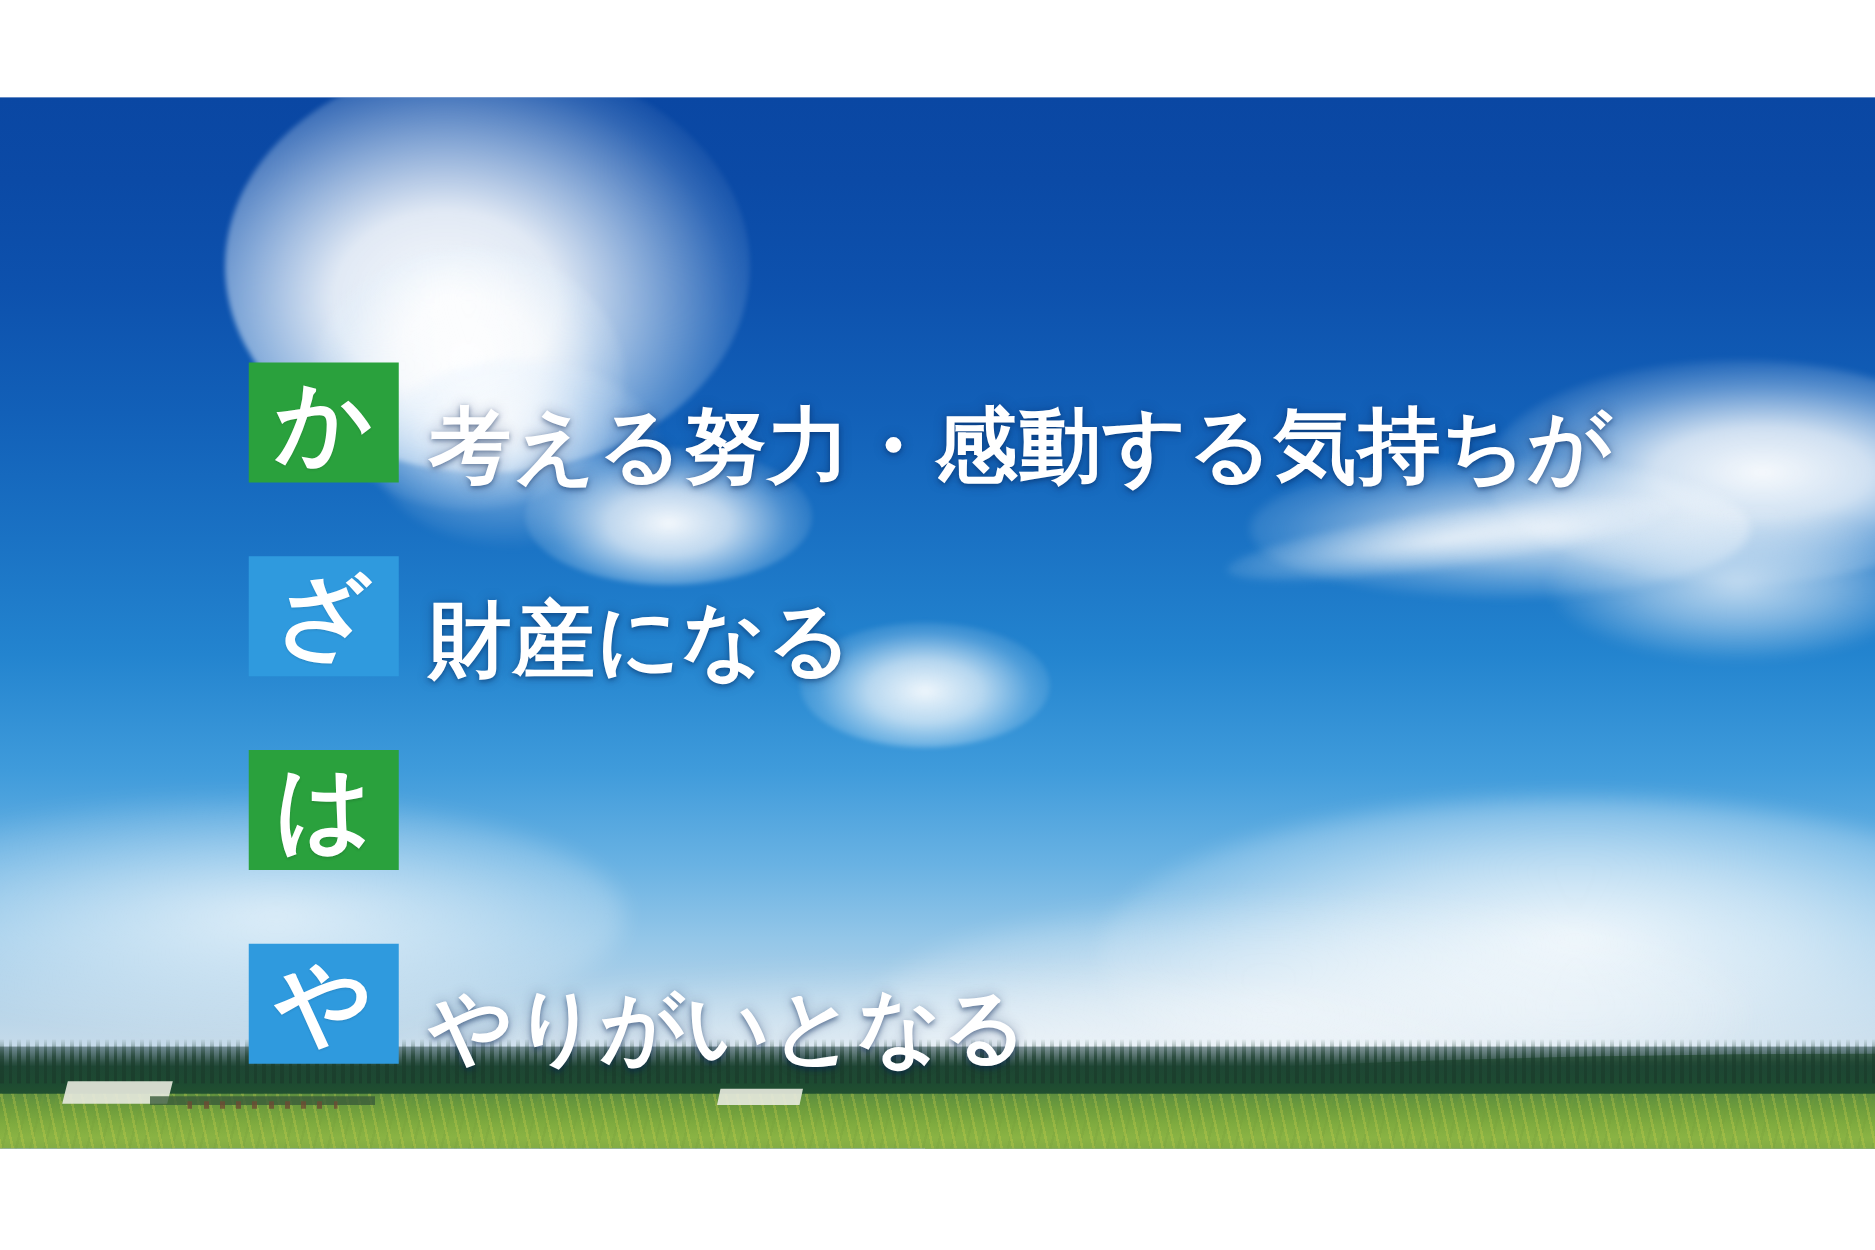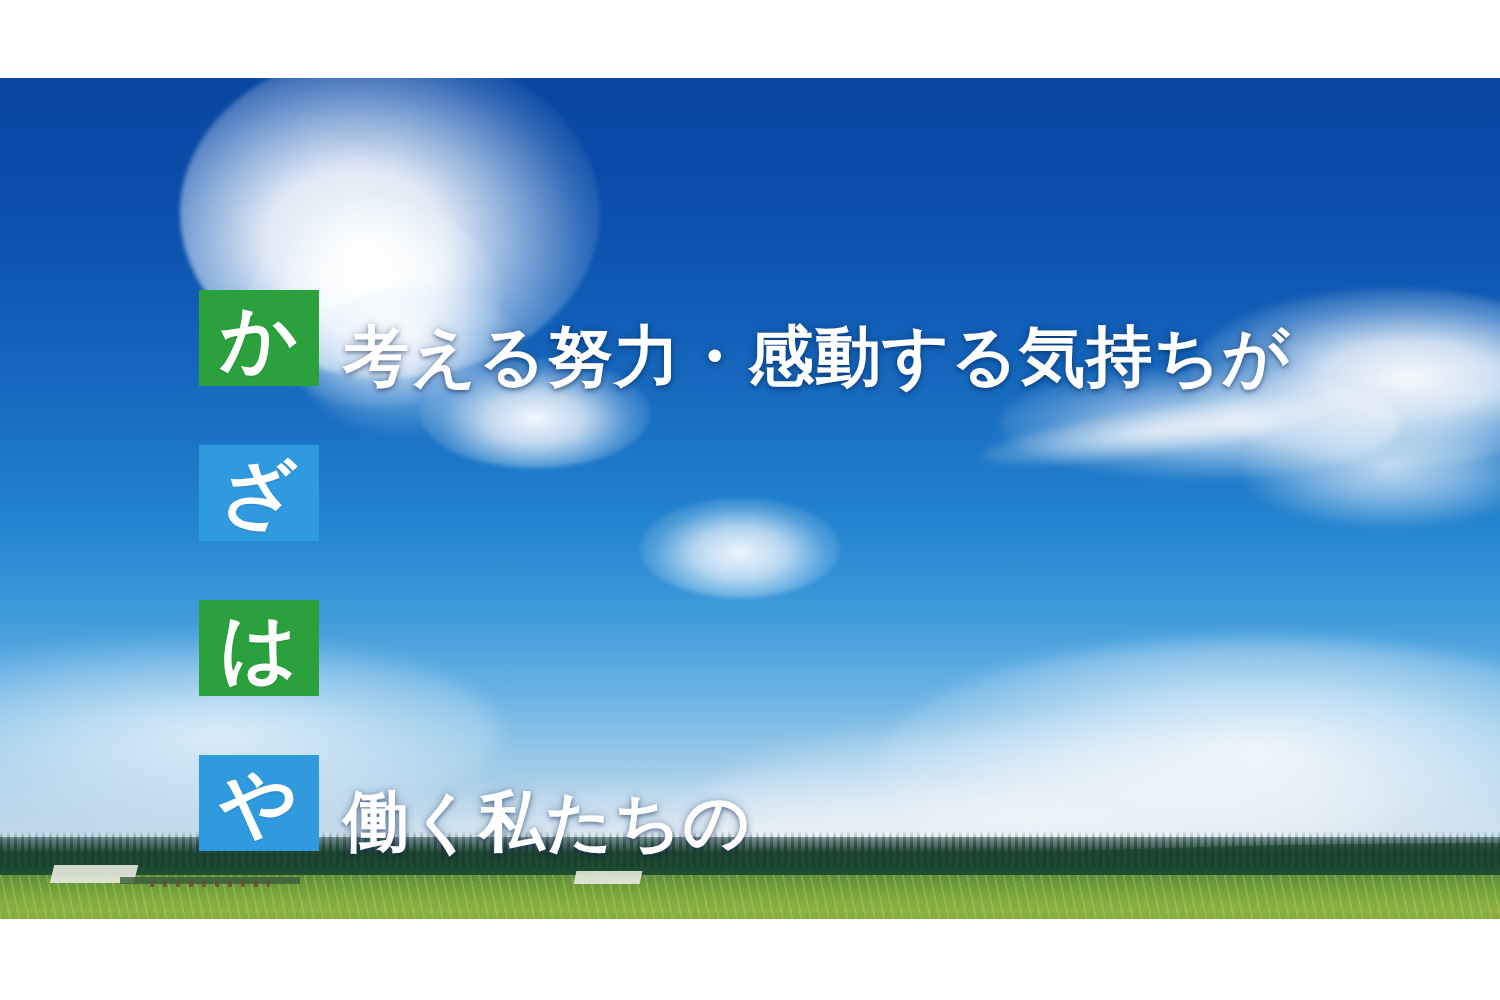--- a/index.html
+++ b/index.html
@@ -355,28 +355,29 @@
 
     <div class="slogan">
 
       <div class="line">
         <div class="badge green">か</div>
         <div class="phrase">考える努力・感動する気持ちが</div>
       </div>
 
       <div class="line">
         <div class="badge blue">ざ</div>
+        <div class="phrase">財産になる</div>
       </div>
 
       <div class="line">
         <div class="badge green">は</div>
       </div>
 
       <div class="line">
         <div class="badge blue">や</div>
-        <div class="phrase">働く私たちの</div>
+        <div class="phrase">やりがいとなる</div>
       </div>
 
     </div>
 
   </div>
 
 </div>
 
 </body></html>

